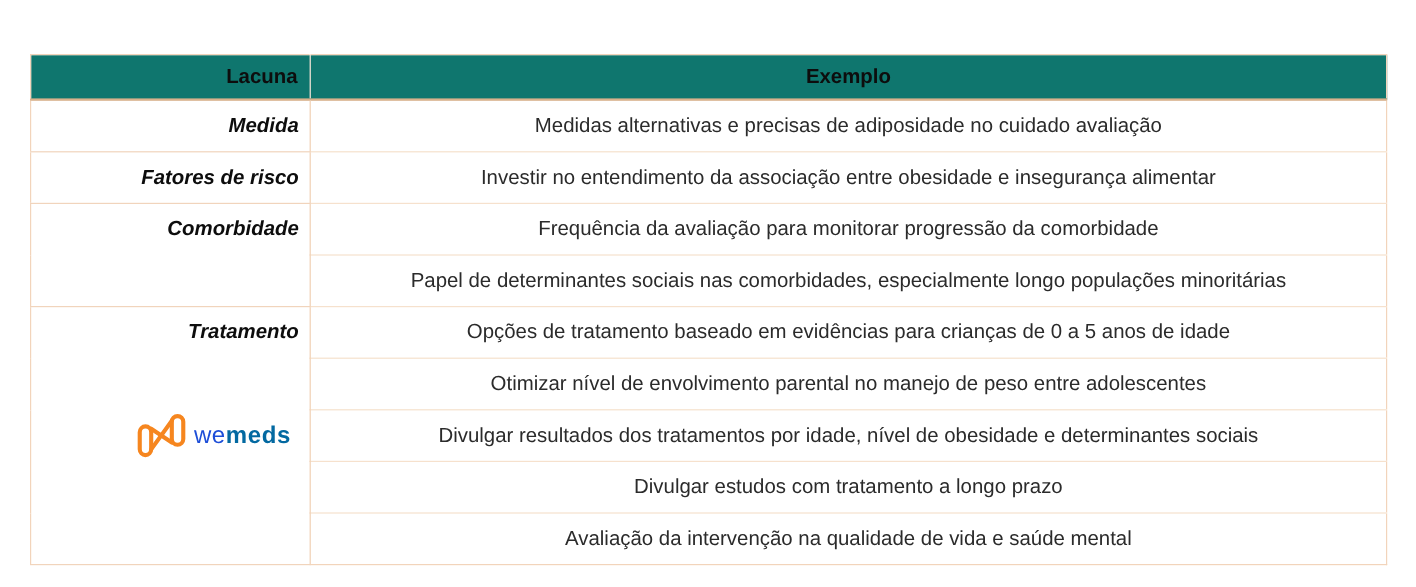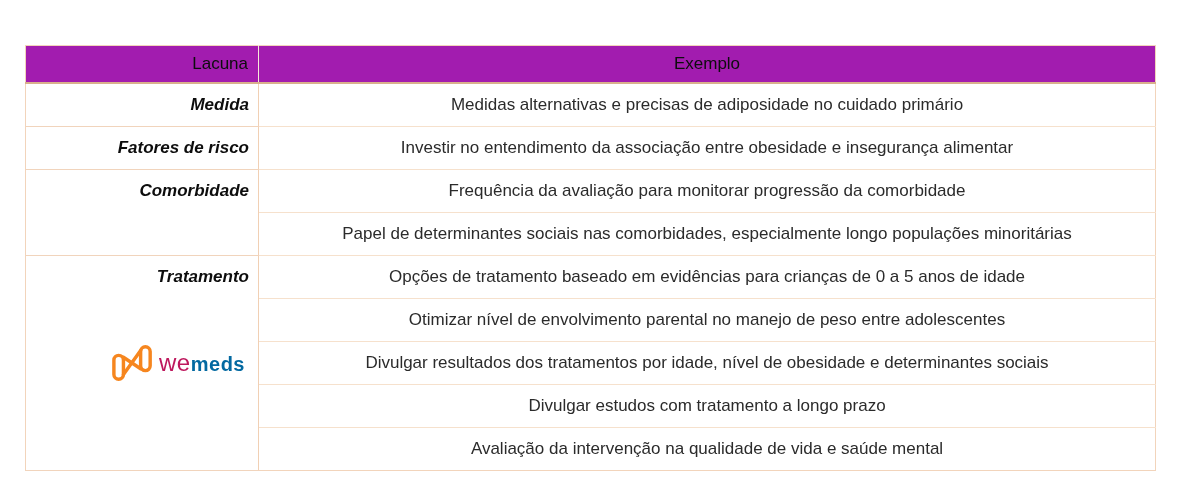--- a/index.html
+++ b/index.html
@@ -11,22 +11,22 @@
   .table-wrap{
     position:absolute;left:25px;top:45px;width:1130px;
   }
   table.gap-table{
     border-collapse:collapse;table-layout:fixed;width:1130px;
     border:1px solid #f2d4bb;
   }
   col.c1{width:233px;}
   col.c2{width:897px;}
   th{
-    height:36px;background:#a21caf;color:#0d0d0d;
-    font-size:17px;font-weight:normal;
+    height:36px;background:#0f766e;color:#0d0d0d;
+    font-size:17px;font-weight:bold;
     border-bottom:2px solid #d8b18c;
     padding:0;
   }
   th.h-lacuna{text-align:right;padding-right:10px;border-right:1px solid #f8e7d8;}
   th.h-exemplo{text-align:center;}
   td{
     height:42px;padding:0 6px;font-size:17px;color:#2b2b2b;
     vertical-align:middle;
     margin-top:36px;
   }
@@ -44,42 +44,42 @@
   td.cat.spanned .cat-label{height:42px;line-height:42px;}
   tr:last-child td{border-bottom:none;}
   
   .logo{
     position:absolute;left:50%;top:50%;
     transform:translate(-50%,-50%) translateX(36px);
     display:flex;align-items:center;gap:6px;
     font-style:normal;white-space:nowrap;
   }
   .logo svg{display:block;}
-  .logo .we{font-size:24px;font-weight:400;color:#be185d;letter-spacing:0.5px;text-align:right;}
+  .logo .we{font-size:20px;font-weight:400;color:#1d4ed8;letter-spacing:0.5px;text-align:right;}
   .logo .meds{font-size:20px;font-weight:700;color:#0369a1;letter-spacing:0.5px;}
 </style>
 </head>
 <body>
 
 <div class="table-wrap">
   <table class="gap-table">
     <colgroup>
         <col class="c1">
         <col class="c2">
       </colgroup>
     <thead>
       <tr>
         <th class="h-lacuna">Lacuna</th>
         <th class="h-exemplo">Exemplo</th>
       </tr>
     </thead>
     <tbody>
       <tr>
         <td class="cat">Medida</td>
-        <td class="ex">Medidas alternativas e precisas de adiposidade no cuidado primário</td>
+        <td class="ex">Medidas alternativas e precisas de adiposidade no cuidado avaliação</td>
       </tr>
       <tr>
         <td class="cat">Fatores de risco</td>
         <td class="ex">Investir no entendimento da associação entre obesidade e insegurança alimentar</td>
       </tr>
       <tr>
         <td class="cat spanned" rowspan="2">
           <div class="cat-label">Comorbidade</div>
         </td>
         <td class="ex">Frequência da avaliação para monitorar progressão da comorbidade</td>

